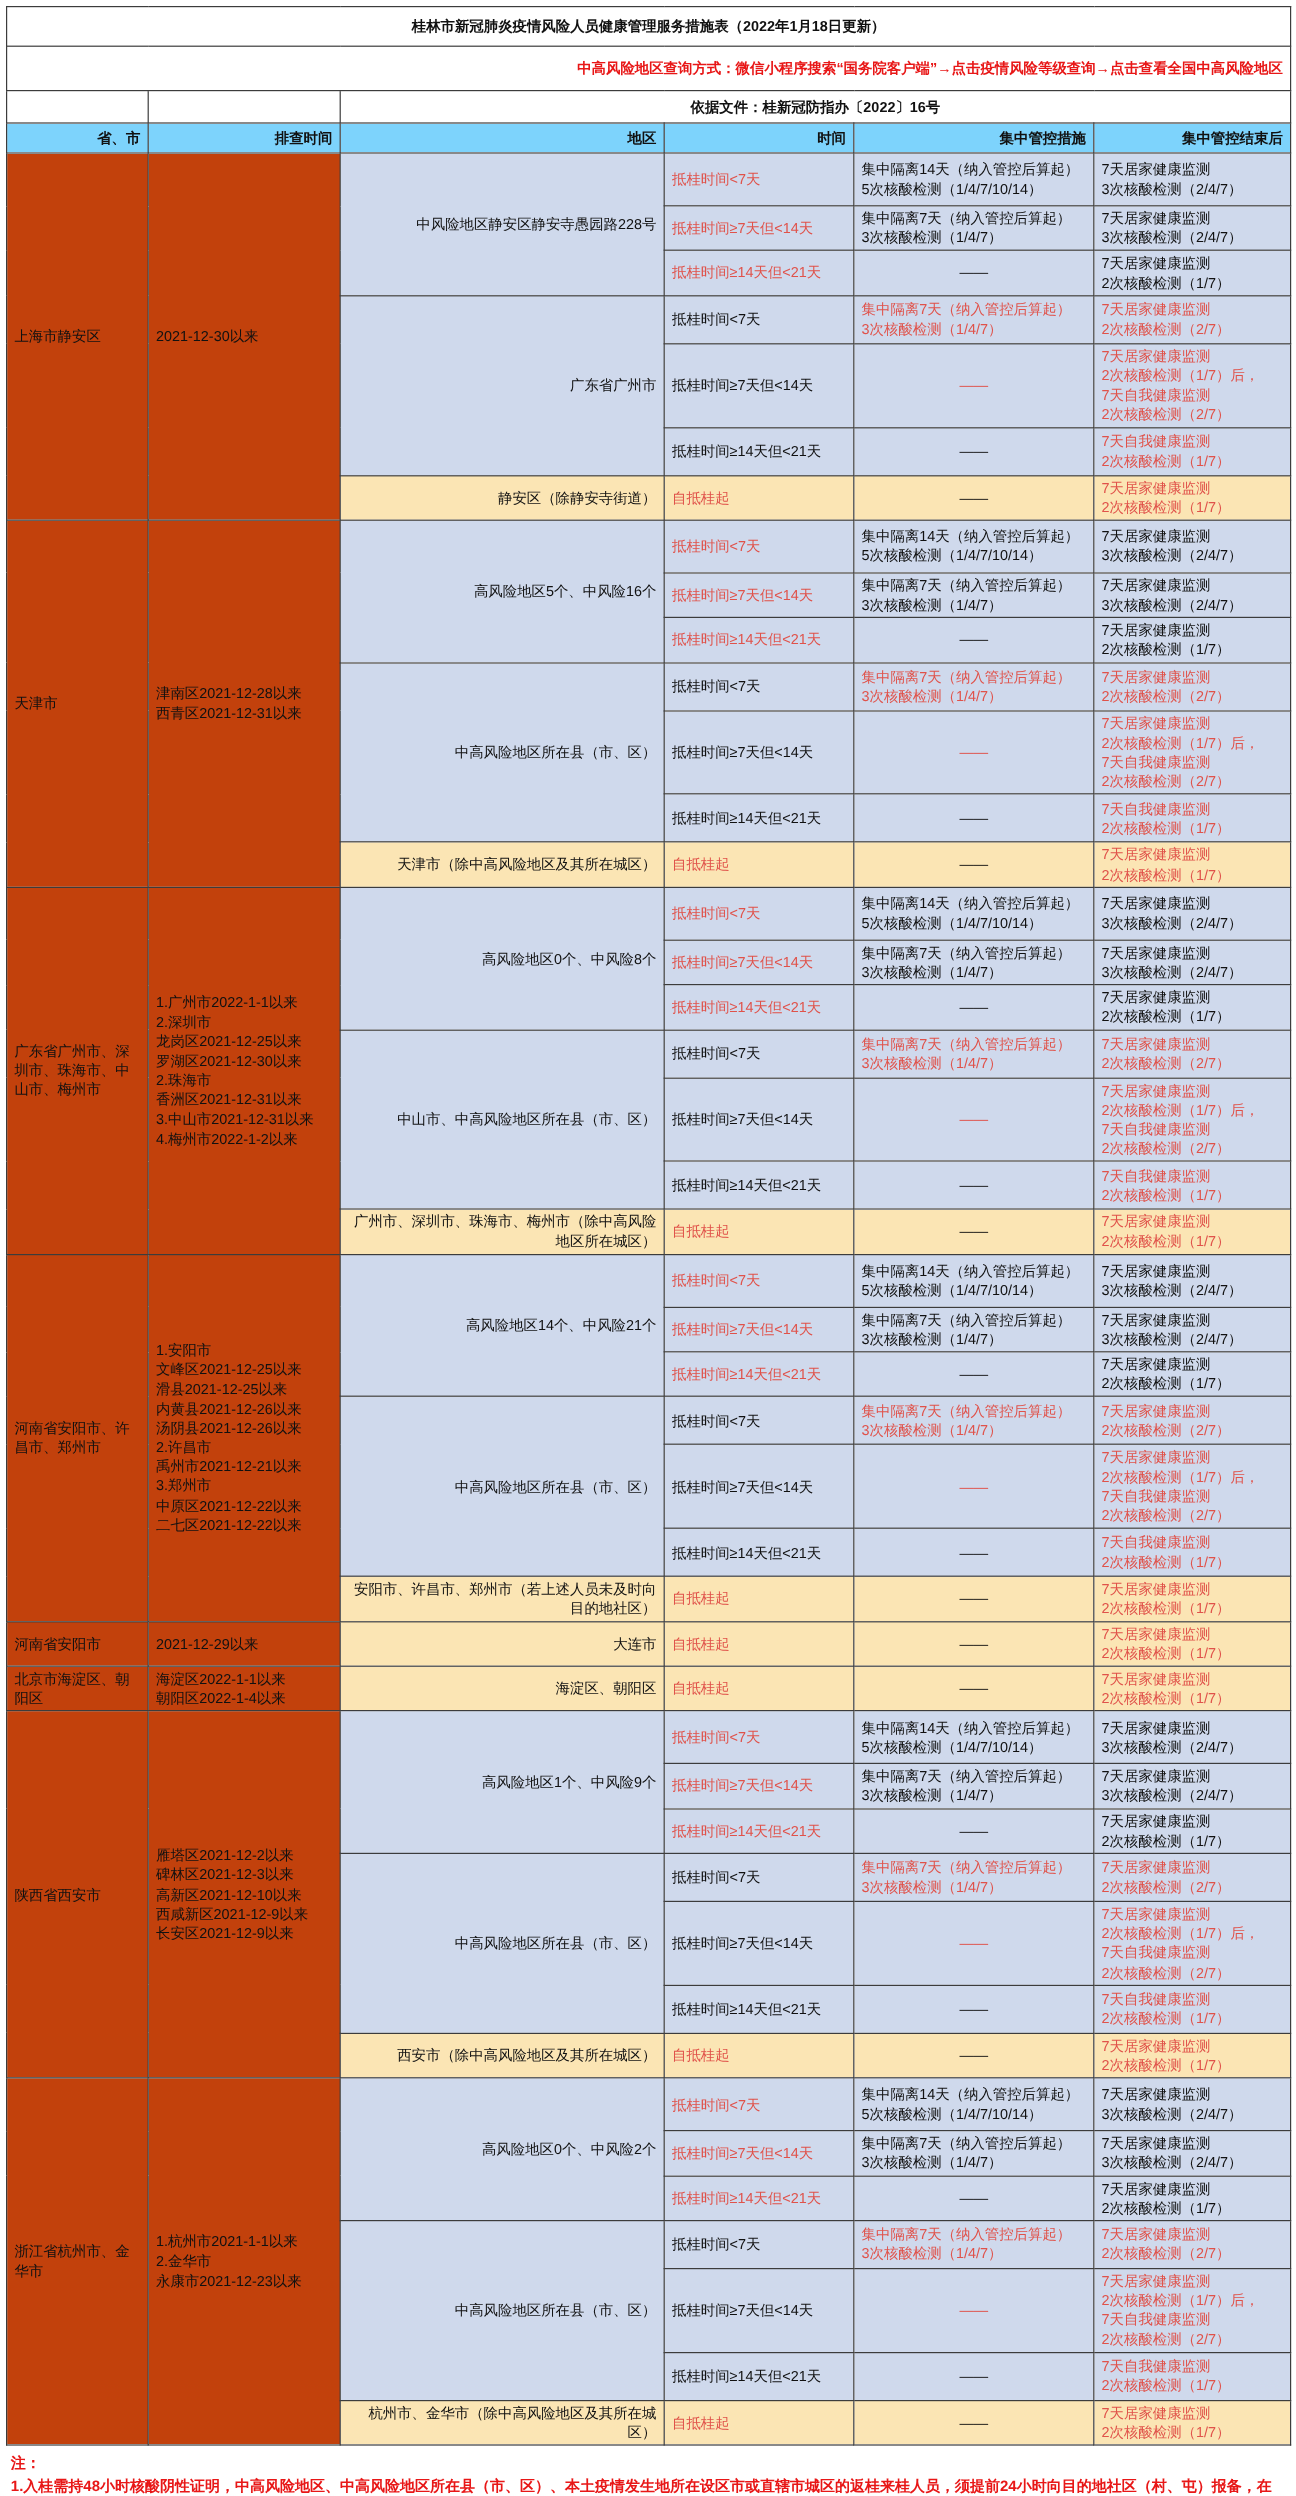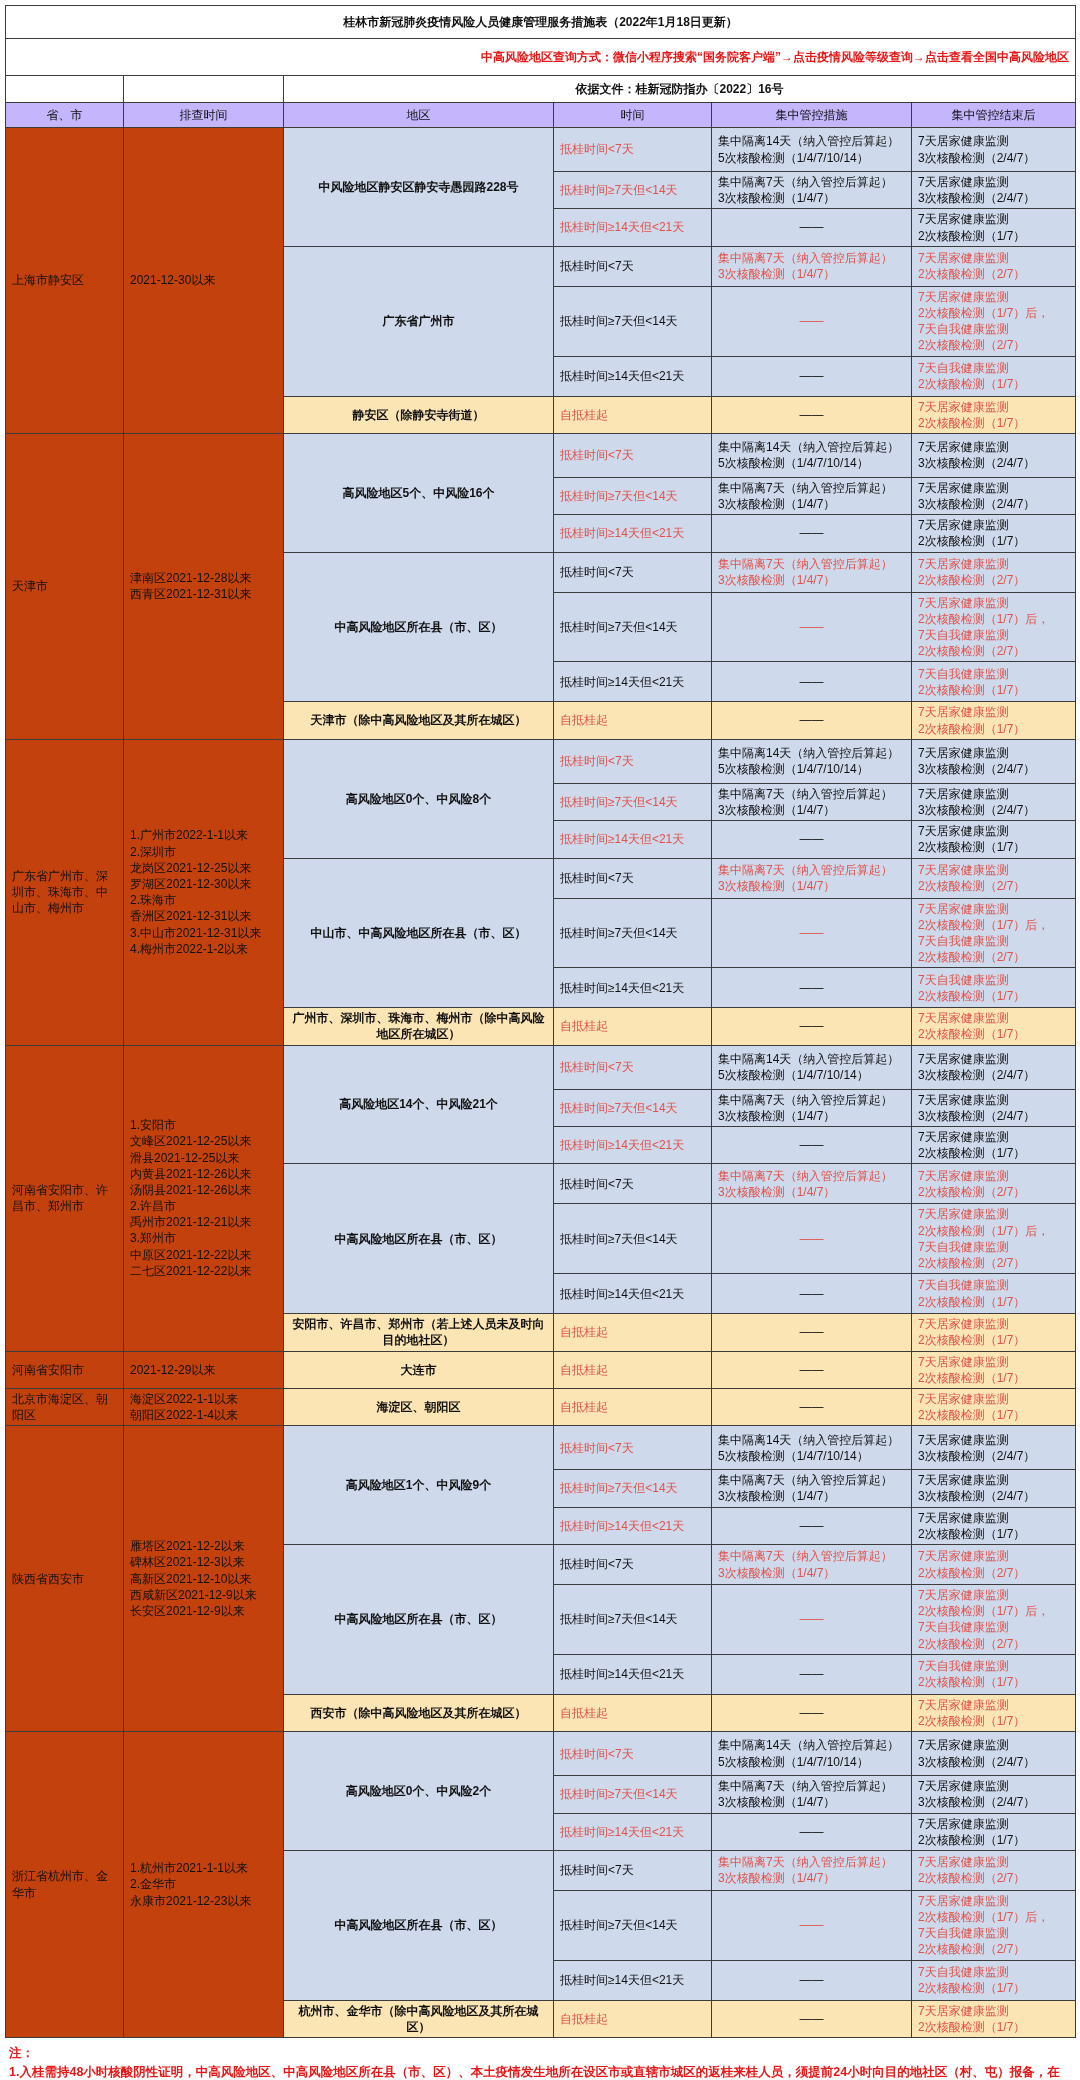--- a/index.html
+++ b/index.html
@@ -11,23 +11,23 @@
   }
   html,body{margin:0;padding:0;background:#ffffff;}
   body{width:1080px;font-family:"Liberation Sans","DejaVu Sans",sans-serif;color:#111;}
   .page{padding:5px 5px 0 5px;}
   table.main{border-collapse:collapse;table-layout:fixed;width:1070px;}
   table.main td,table.main th{border:1px solid var(--line);padding:2px 6px;vertical-align:middle;font-size:12px;line-height:1.35;overflow:hidden;word-break:break-all;}
   .pre{white-space:pre-line;}
   .title-cell{font-size:17px;font-weight:bold;text-align:center;height:28px;}
   .subtitle-cell{color:var(--notice-red);font-weight:bold;text-align:right;font-size:12.5px;height:32px;vertical-align:top;padding-top:5px;}
   .basis-cell{font-weight:bold;font-size:13px;text-align:center;height:22px;margin-top:44px;}
-  .colhead th{font-weight:normal;font-size:13px;text-align:center;height:20px;background:#c4b5fd;}
+  .colhead th{font-weight:bold;font-size:13px;text-align:right;height:20px;background:#7dd3fc;}
   td.province,td.screening{text-align:left;font-size:13px;background:#c2410c;}
-  td.region{text-align:center;font-weight:bold;font-size:12.5px;}
+  td.region{text-align:right;font-weight:normal;font-size:12.5px;}
   td.time,td.measure,td.after{text-align:left;}
   .bg-blue{background:var(--blue);}
   .bg-yellow{background:var(--yellow);}
   .red{color:var(--cell-red);}
   .dash{text-align:center !important;}
   .notes{color:var(--notice-red);font-weight:bold;font-size:12.5px;line-height:1.5;padding:6px 4px 4px 4px;width:1062px;}
   .notes div{margin:0;}
 </style>
 </head>
 <body>

